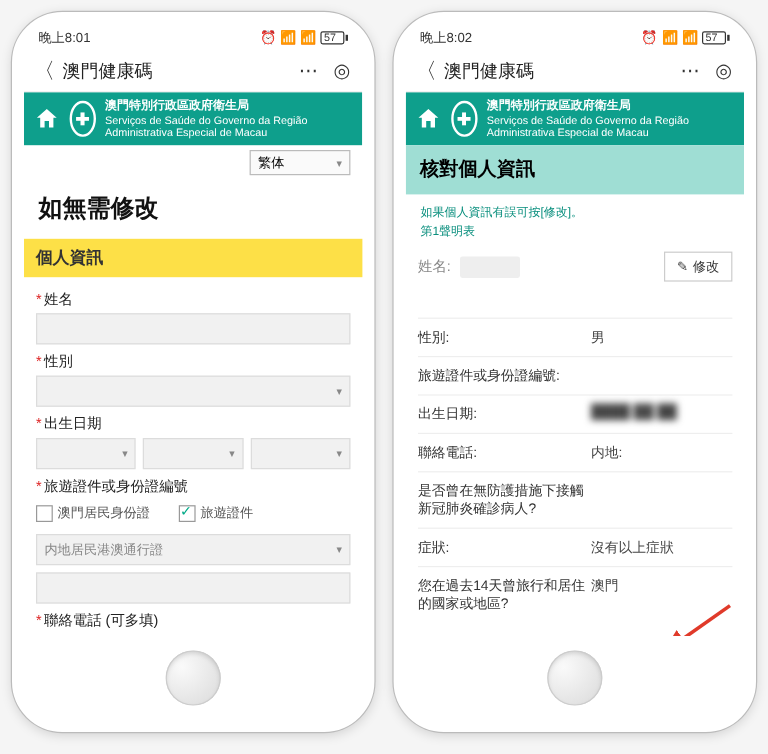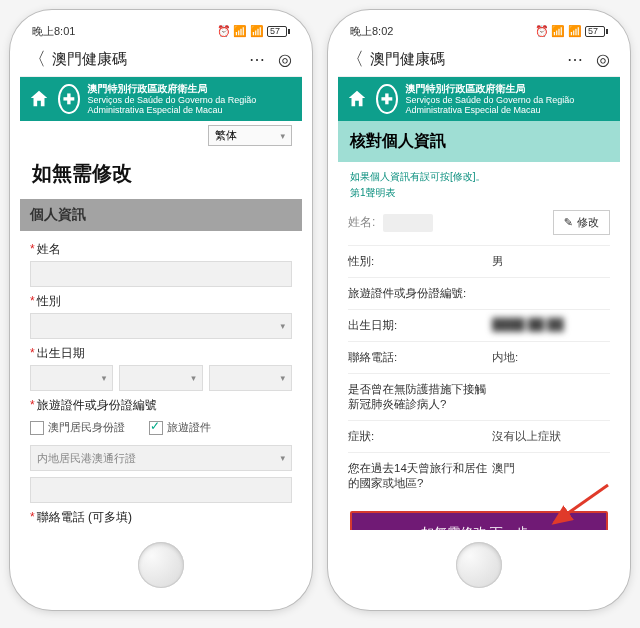--- a/index.html
+++ b/index.html
@@ -82,39 +82,39 @@
 
   .lang-row { display:flex; justify-content:flex-end; padding:4px 10px; }
   .lang-select {
     font-size:11px; padding:2px 6px; border:1px solid #bbb; background:#fafafa; min-width:70px;
     display:flex; justify-content:space-between; align-items:center;
   }
 
   .content { padding: 0 10px 10px; overflow-y:auto; flex:1; font-size:12px; color:#333; }
   h1.page-title { font-size:20px; font-weight:700; margin:10px 2px 12px; color:#111;}
   .section-head {
-    background:#a3a3a3; padding:7px 10px; font-size:14px; font-weight:600; margin:4px -10px 10px;
+    background:#fde047; padding:7px 10px; font-size:14px; font-weight:600; margin:4px -10px 10px;
   }
   .field-label { font-size:12px; color:#222; margin:6px 0 3px; }
   .req::before { content:"*"; color:#d22; margin-right:2px;}
   .input {
     width:100%; height:26px; background:#f1f1f1; border:1px solid #dcdcdc; box-sizing:border-box;
   }
   .input.sel { display:flex; align-items:center; justify-content:space-between; padding:0 6px; font-size:11px; color:#888;}
   .row3 { display:flex; gap:6px; }
   .row3 .input { flex:1; }
   .checks { display:flex; gap:24px; margin:6px 0 10px; font-size:11px; color:#555; align-items:center;}
   .cb { width:12px; height:12px; border:1px solid #999; display:inline-block; margin-right:4px; vertical-align:middle; position:relative;}
   .cb.checked::after { content:"✓"; position:absolute; top:-3px; left:0; font-size:12px; color:#0a8;}
 
   
   .verify-bar { background:#9fded4; padding:10px 12px; font-size:16px; font-weight:600; }
   .hint { font-size:10px; color:#0a8f7e; margin:8px 2px 2px;}
   .hint2 { font-size:10px; color:#0a8f7e; margin:2px 2px 10px;}
-  .name-row { display:flex; align-items:center; gap:8px; margin:6px 0 10px;}
+  .name-row { display:flex; align-items:center; gap:8px; margin:6px 0 30px;}
   .name-lbl { font-size:12px; color:#888;}
   .name-val { background:#eee; height:18px; width:50px; border-radius:2px;}
   .edit-btn { margin-left:auto; font-size:11px; border:1px solid #ccc; padding:4px 10px; background:#fff; display:flex; gap:4px; align-items:center;}
   .kv { display:flex; font-size:11.5px; padding:8px 0; border-top:1px solid #eee;}
   .kv:first-of-type { border-top:1px solid #eee;}
   .kv .k { flex:0 0 55%; color:#333;}
   .kv .v { flex:1; color:#444; text-align:left;}
   .blur { filter: blur(3px); color:#ccc;}
   .big-btn {
     margin:12px 2px 0; background:#701a75; color:#fff; text-align:center; padding:11px 4px;

